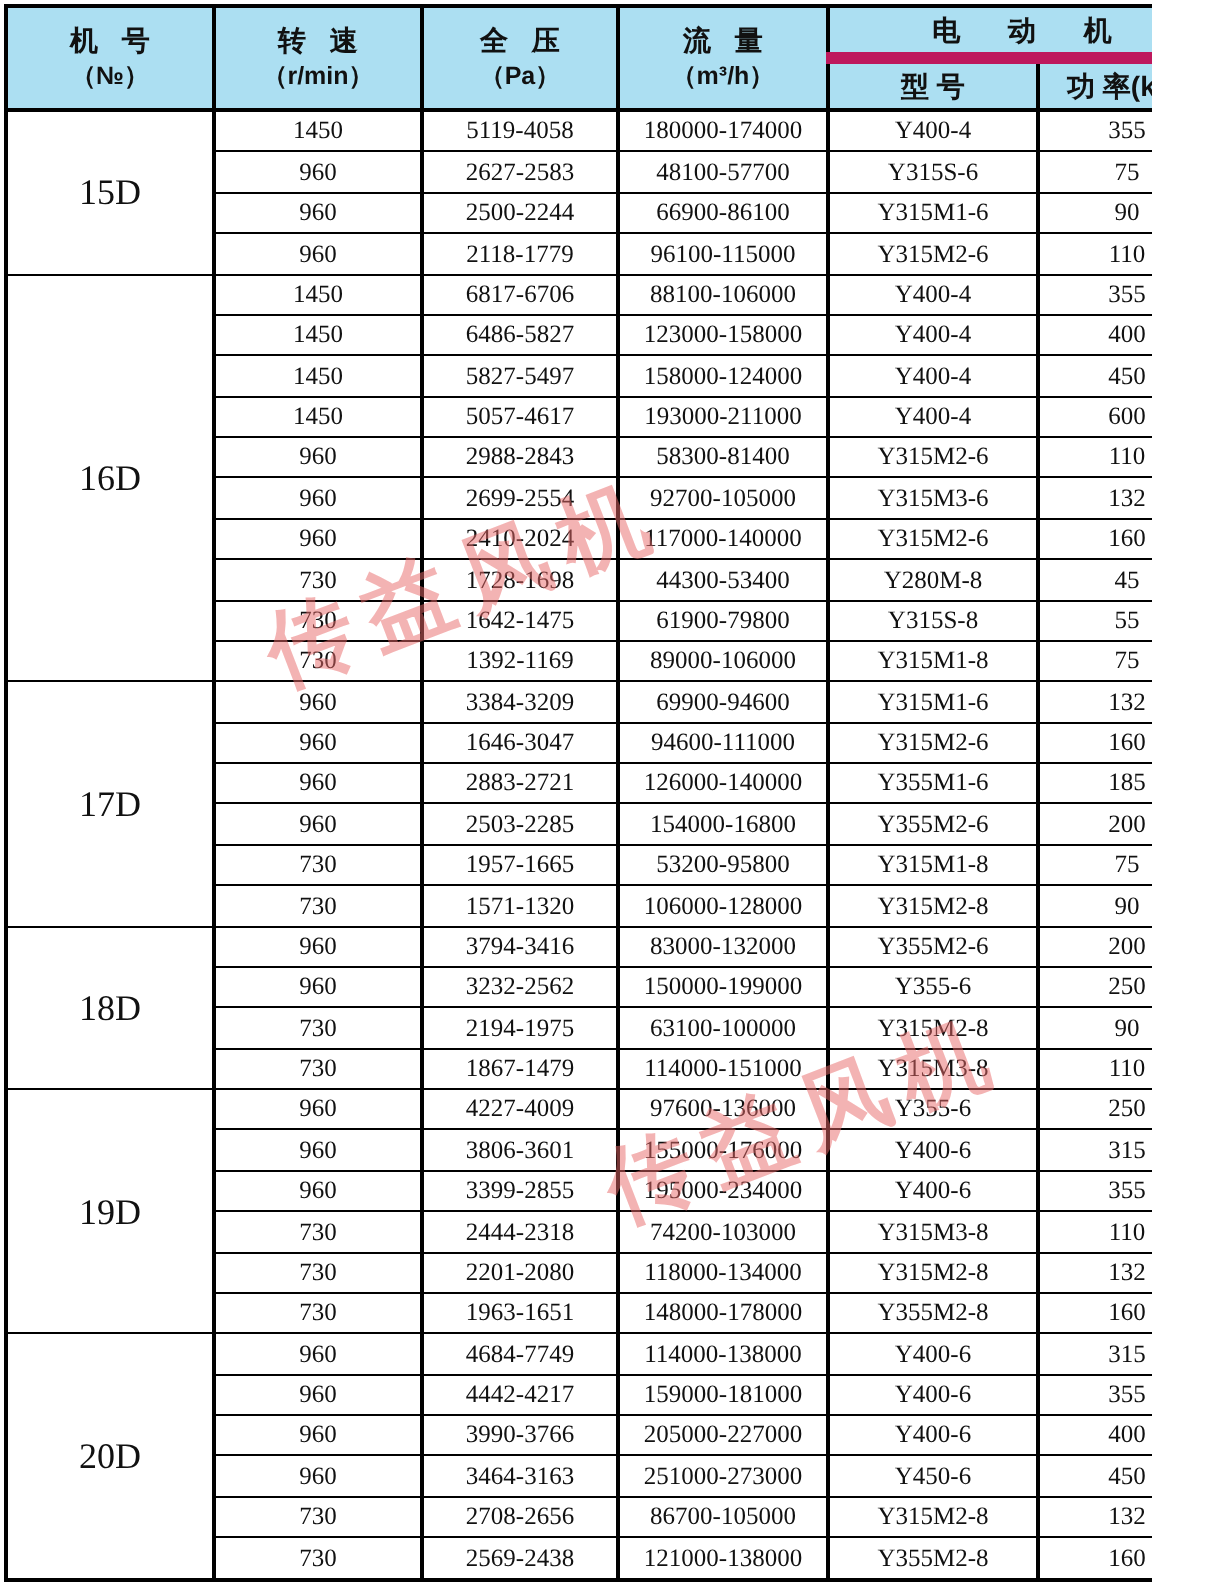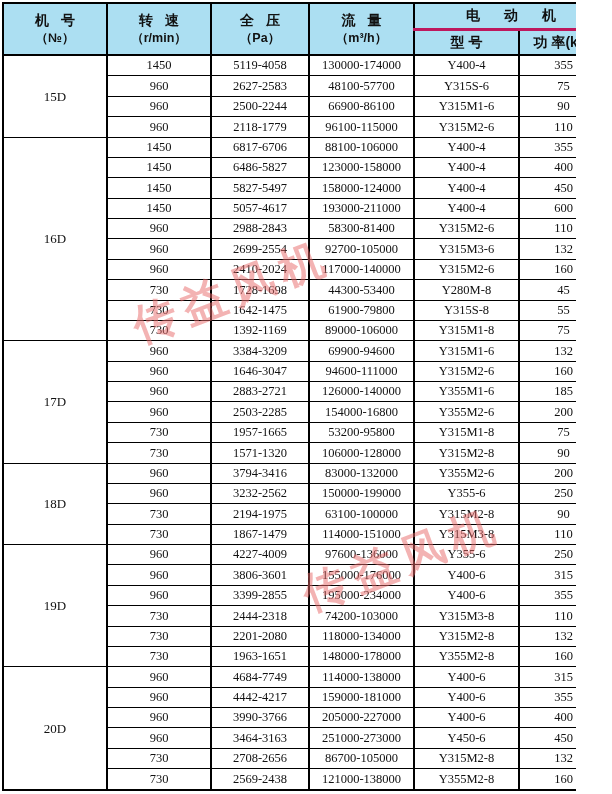--- a/index.html
+++ b/index.html
@@ -35,31 +35,31 @@
   }
   .spec thead th {
     background: var(--header-bg, #ACDFF2);
     font-family: "Liberation Sans", "DejaVu Sans", sans-serif;
     font-weight: bold;
     font-size: 14px;
     line-height: 1.35;
     border-bottom: 2px solid #000;
   }
   .spec thead th .h2 { font-size: 12.5px; font-weight: bold; }
-  .spec thead th.motor-title { border-bottom: 3px solid #be185d; letter-spacing: 10px; text-indent: 10px; }
+  .spec thead th.motor-title { border-bottom: 6px solid #be185d; letter-spacing: 10px; text-indent: 10px; }
   .spec thead th .h1 { letter-spacing: 4px; text-indent: 4px; }
   .spec thead tr.hr1 { height: 26px; }
   .spec thead tr.hr2 { height: 26px; }
   .spec tbody td {
     font-family: "Liberation Serif", "DejaVu Serif", serif;
     font-size: 12.5px;
     line-height: 1;
     height: 19px;
   }
-  .spec tbody td.machine-cell { font-size: 13px; }
+  .spec tbody td.machine-cell { font-size: 18px; }
   .wm {
     position: absolute;
     z-index: 5;
     font-family: "Liberation Sans", "DejaVu Sans", sans-serif;
     font-weight: bold;
     font-size: 44px;
     letter-spacing: 8px;
     color: var(--watermark-color, #E96A6A);
     opacity: 0.5;
     transform: rotate(-21deg);
@@ -106,21 +106,21 @@
       <tr class="hr2">
         <th class="h2">型 号</th>
         <th class="h2">功 率(kw)</th>
       </tr>
     </thead>
     <tbody>
         <tr>
           <td rowspan="4" class="machine-cell">15D</td>
           <td>1450</td>
           <td>5119-4058</td>
-          <td>130000-174000</td>
+          <td>180000-174000</td>
           <td>Y400-4</td>
           <td>355</td>
         </tr>
         <tr>
           <td>960</td>
           <td>2627-2583</td>
           <td>48100-57700</td>
           <td>Y315S-6</td>
           <td>75</td>
         </tr>

